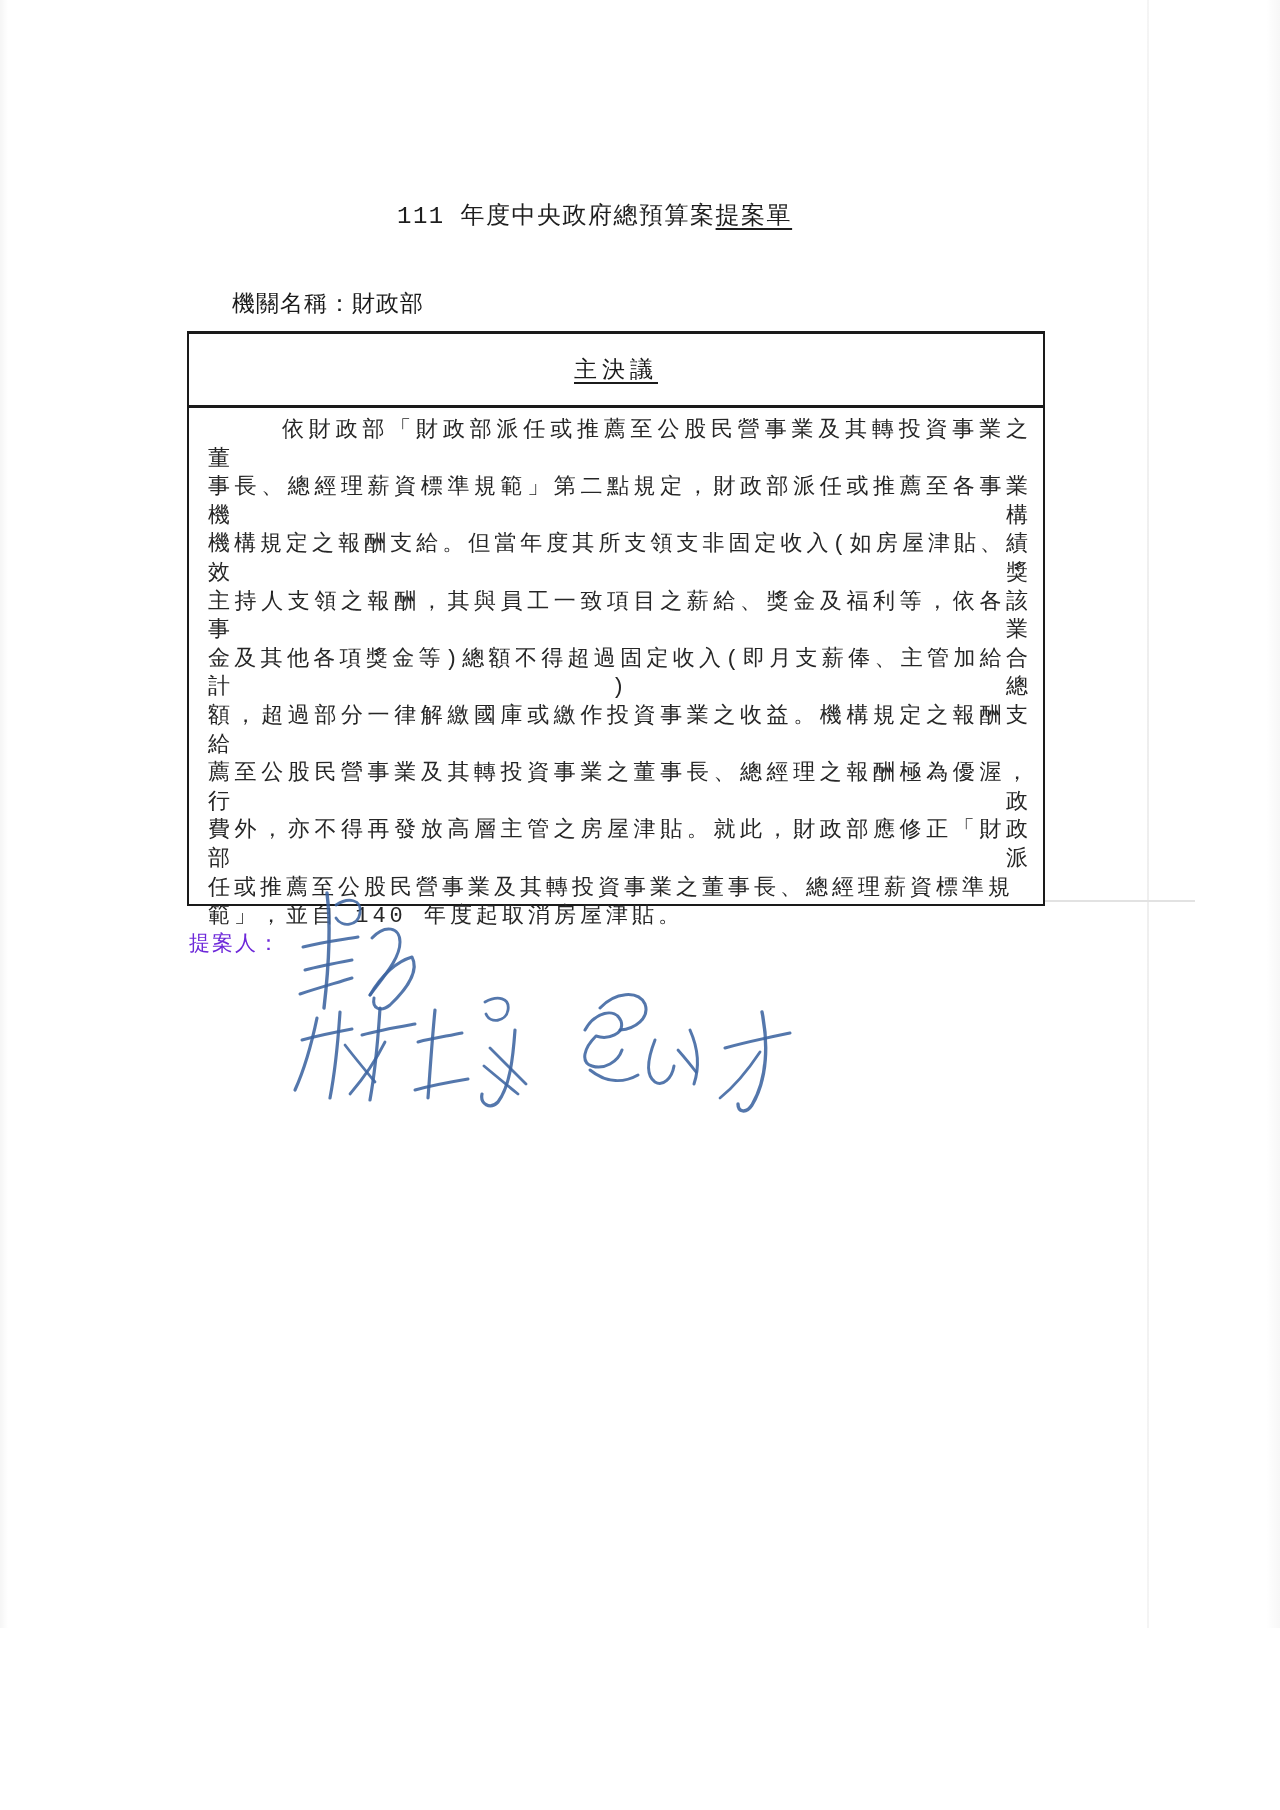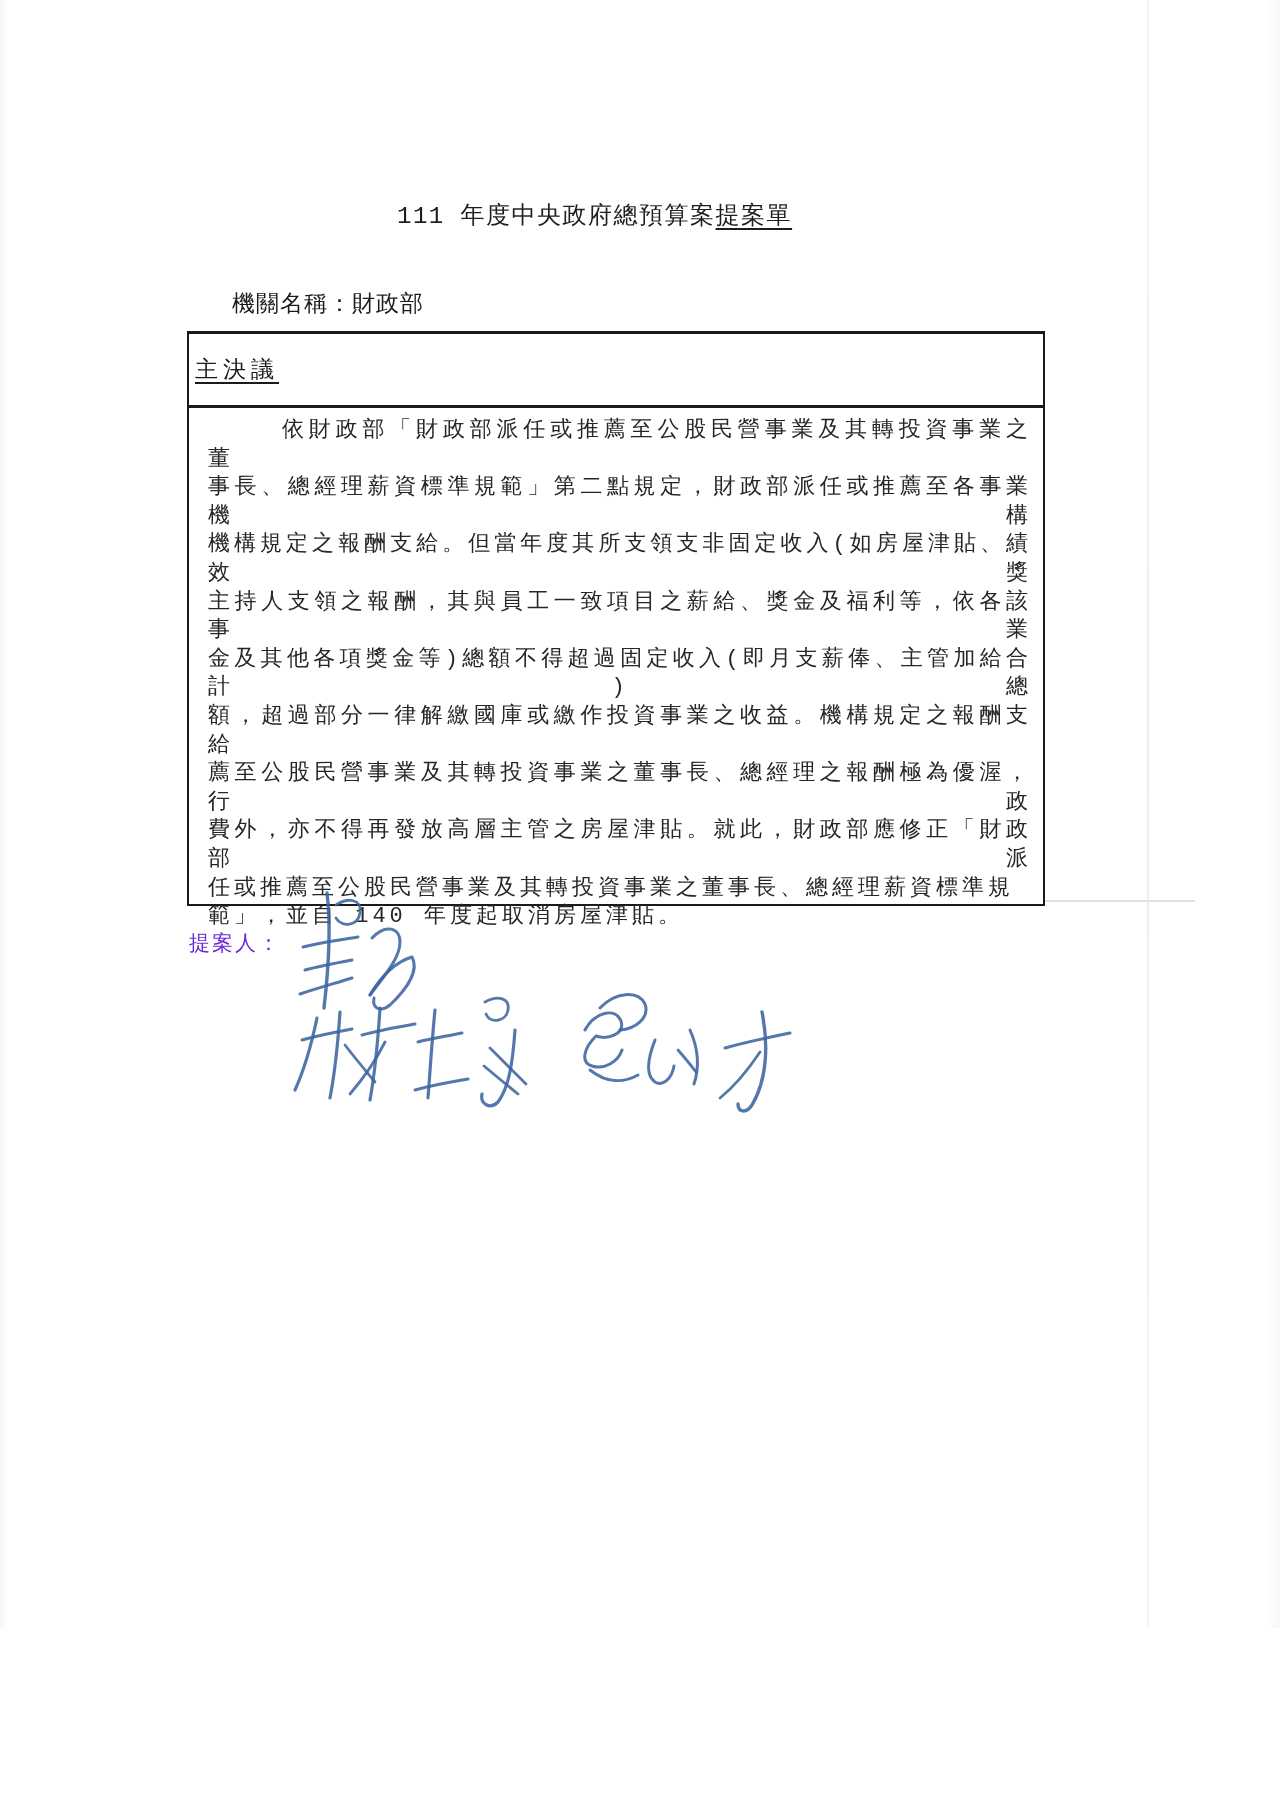--- a/index.html
+++ b/index.html
@@ -45,24 +45,23 @@
     position:absolute; left:187px; top:331px;
     width:858px; height:575px;
     border:2px solid #1a1a1a;
     border-top-width:3px;
     box-sizing:border-box;
     background:#fff;
   }
   .resolution-header {
     height:71px;
     border-bottom:3px solid #1a1a1a;
-    display:flex; align-items:center; 
+    display:flex; align-items:center; justify-content:center;
     font-size:23px; letter-spacing:5px;
     color:#1b1b1b;
-    padding-left:6px;
   }
   .resolution-header .hdr-text {
     text-decoration:underline;
     text-underline-offset:5px;
     text-decoration-thickness:1.5px;
   }
   .resolution-body {
     padding:9px 11px 0 19px;
   }
   .body-line {

